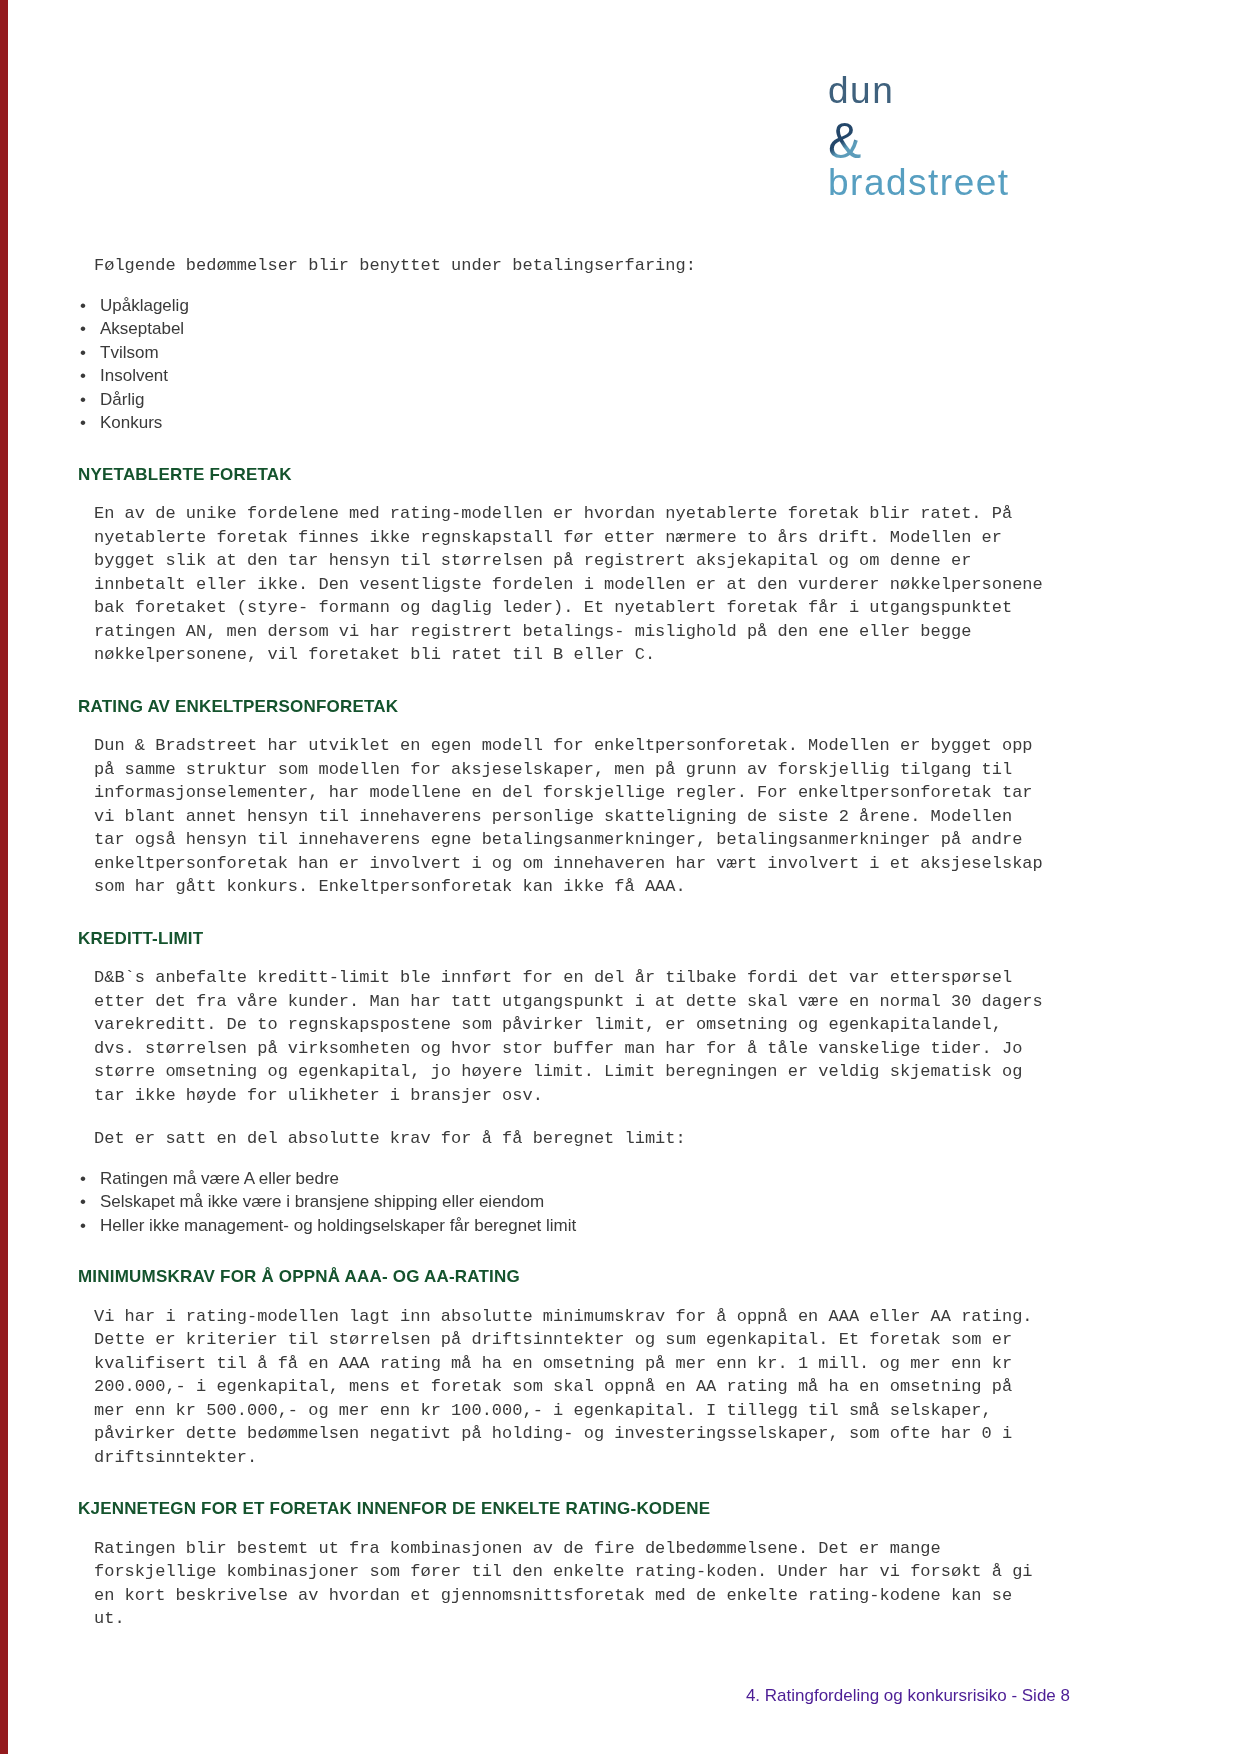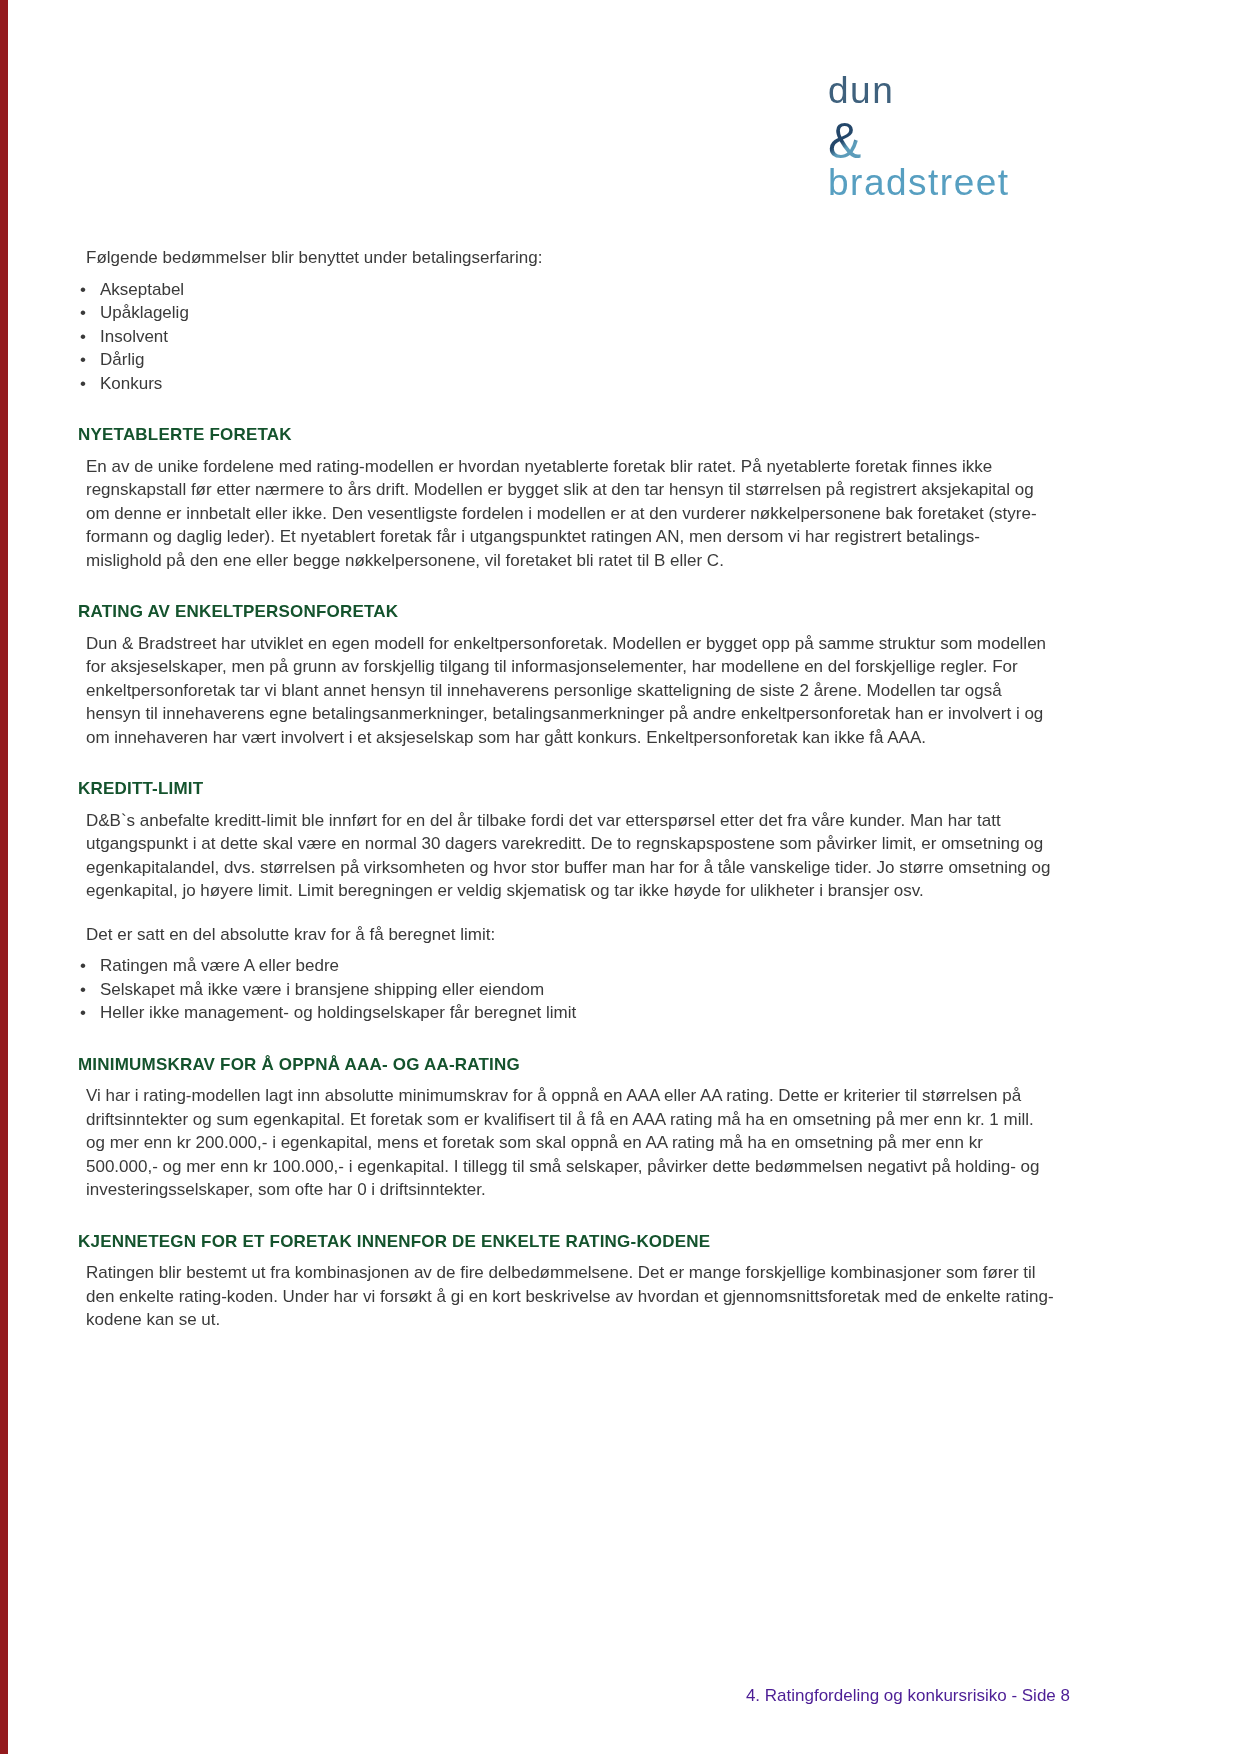--- a/index.html
+++ b/index.html
@@ -44,21 +44,21 @@
 
   
   .content {
     position: absolute;
     left: 78px; top: 238px;
     width: 985px;
     font-size: 17px;
     line-height: 23.5px;
     color: #3a3a3a;
   }
-  .content p { margin: 8px; }
+  .content p { margin: 16px; font-family: Liberation Mono, monospace; }
 
   .section-heading {
     font-size: 17px; line-height: 23.5px;
     font-weight: bold; color: #14532d;
     margin: 28px 0 4px 0;
     letter-spacing: 0.2px;
   }
 
   ul.bullets {
     list-style: none;
@@ -95,22 +95,23 @@
   <div class="logo">
     <span class="logo-dun">dun</span>
     <span class="logo-amp">&amp;</span>
     <span class="logo-brad">bradstreet</span>
   </div>
 
   <div class="content">
 
     <p>Følgende bedømmelser blir benyttet under betalingserfaring:</p>
     <ul class="bullets">
+      <li>Upåklagelig</li>
       <li>Akseptabel</li>
-      <li>Upåklagelig</li>
+      <li>Tvilsom</li>
       <li>Insolvent</li>
       <li>Dårlig</li>
       <li>Konkurs</li>
     </ul>
 
     <h2 class="section-heading">NYETABLERTE FORETAK</h2>
     <p>En av de unike fordelene med rating-modellen er hvordan nyetablerte foretak blir ratet. På nyetablerte foretak finnes ikke regnskapstall før etter nærmere to års drift. Modellen er bygget slik at den tar hensyn til størrelsen på registrert aksjekapital og om denne er innbetalt eller ikke. Den vesentligste fordelen i modellen er at den vurderer nøkkelpersonene bak foretaket (styre- formann og daglig leder). Et nyetablert foretak får i utgangspunktet ratingen AN, men dersom vi har registrert betalings- mislighold på den ene eller begge nøkkelpersonene, vil foretaket bli ratet til B eller C.</p>
 
     <h2 class="section-heading">RATING AV ENKELTPERSONFORETAK</h2>
     <p>Dun &amp; Bradstreet har utviklet en egen modell for enkeltpersonforetak. Modellen er bygget opp på samme struktur som modellen for aksjeselskaper, men på grunn av forskjellig tilgang til informasjonselementer, har modellene en del forskjellige regler. For enkeltpersonforetak tar vi blant annet hensyn til innehaverens personlige skatteligning de siste 2 årene. Modellen tar også hensyn til innehaverens egne betalingsanmerkninger, betalingsanmerkninger på andre enkeltpersonforetak han er involvert i og om innehaveren har vært involvert i et aksjeselskap som har gått konkurs. Enkeltpersonforetak kan ikke få AAA.</p>

